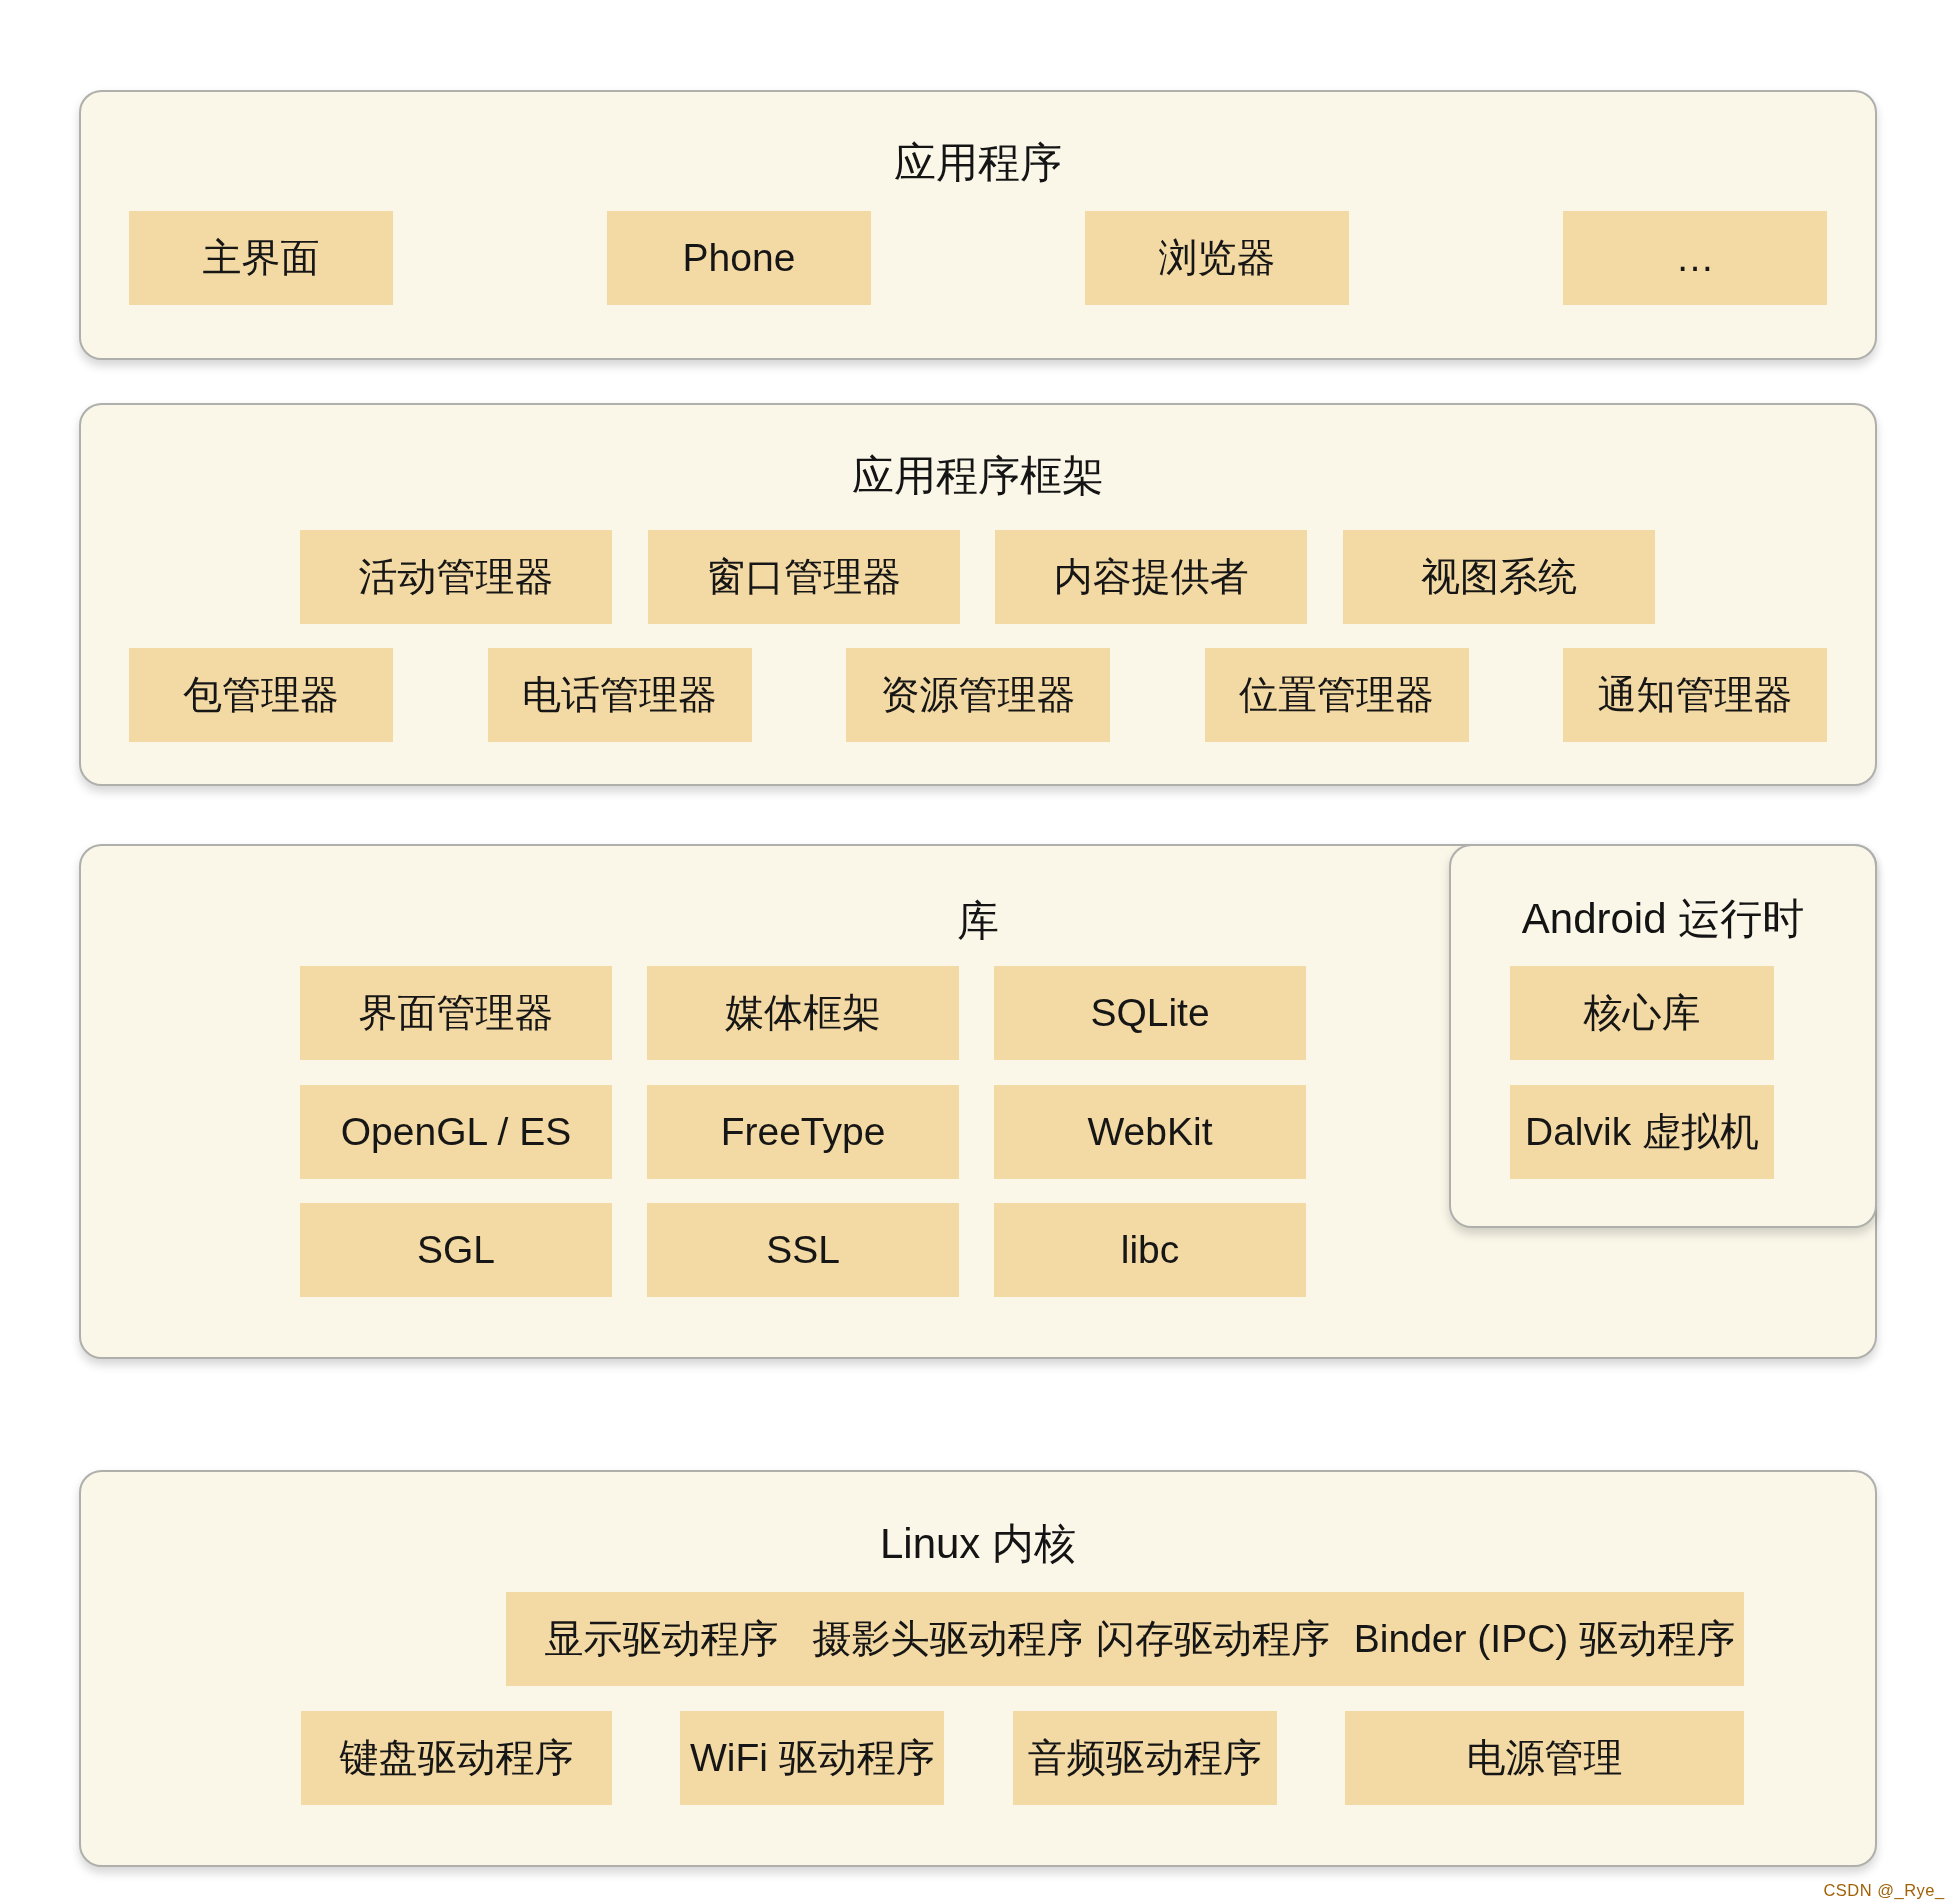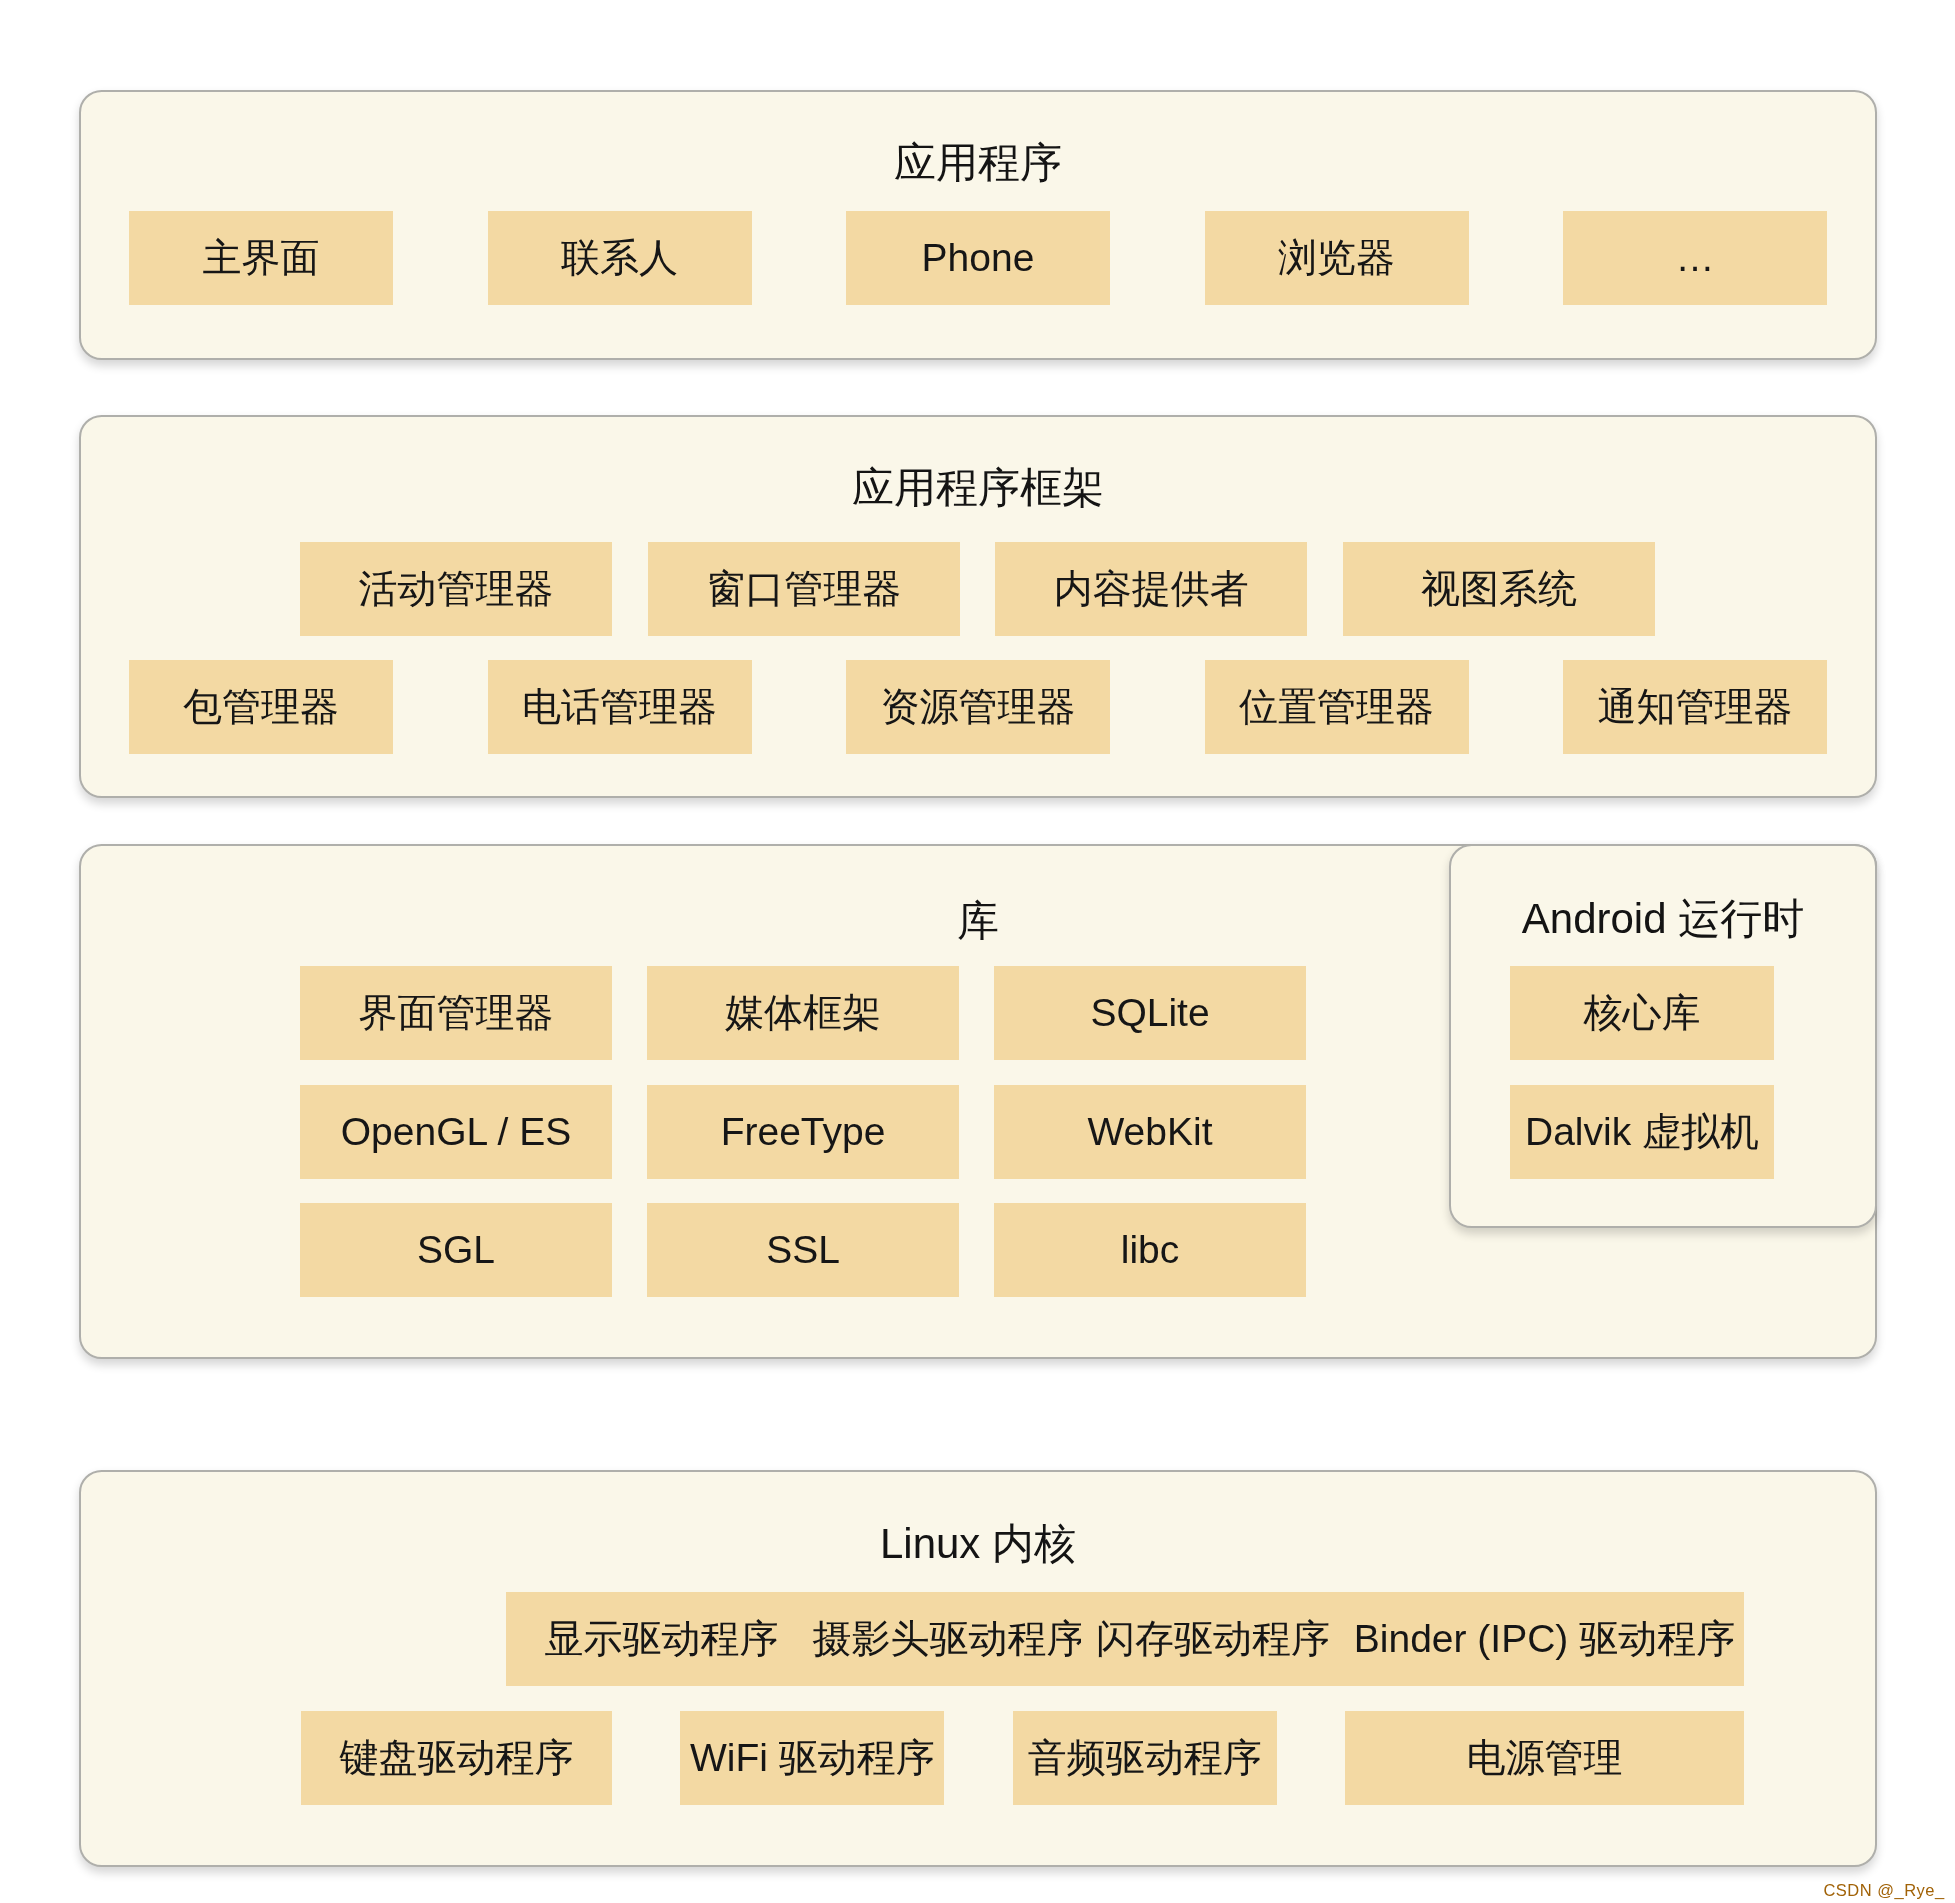--- a/index.html
+++ b/index.html
@@ -51,21 +51,21 @@
     color: #161616;
     white-space: nowrap;
   }
   .w595 { width: 264px; }
   .w606 { width: 312px; }
   .w605 { width: 311px; }
   .w775 { width: 399px; }
 
   
   #sec-apps      { left: 79px; top: 90px;  width: 1798px; height: 270px; }
-  #sec-framework { left: 79px; top: 403px;  width: 1798px; height: 383px; margin-top: 12px; }
+  #sec-framework { left: 79px; top: 403px;  width: 1798px; height: 383px; }
   #sec-libs      { left: 79px; top: 844px; width: 1798px; height: 515px; }
   #sec-runtime   { left: 1449px; top: 844px; width: 428px; height: 384px; }
   #sec-kernel    { left: 79px; top: 1470px; width: 1798px; height: 397px; text-decoration: underline; }
 
   #sec-apps .panel-title      { top: 43px; }
   #sec-framework .panel-title { top: 43px; }
   #sec-libs .panel-title      { top: 47px; }
   #sec-runtime .panel-title   { top: 45px; }
   #sec-kernel .panel-title    { top: 44px; }
 
@@ -91,21 +91,20 @@
 </style>
 </head>
 <body>
 
 <div class="canvas">
 
   <section class="panel" id="sec-apps">
     <div class="panel-title">应用程序</div>
     <div class="row" id="apps-row">
       <div class="box w595">主界面</div>
-      <div class="box w595">联系人</div>
       <div class="box w595">Phone</div>
       <div class="box w595">浏览器</div>
       <div class="box w595">…</div>
     </div>
   </section>
 
   <section class="panel" id="sec-framework">
     <div class="panel-title">应用程序框架</div>
     <div class="row" id="fw-row-1">
       <div class="box w606">活动管理器</div>

